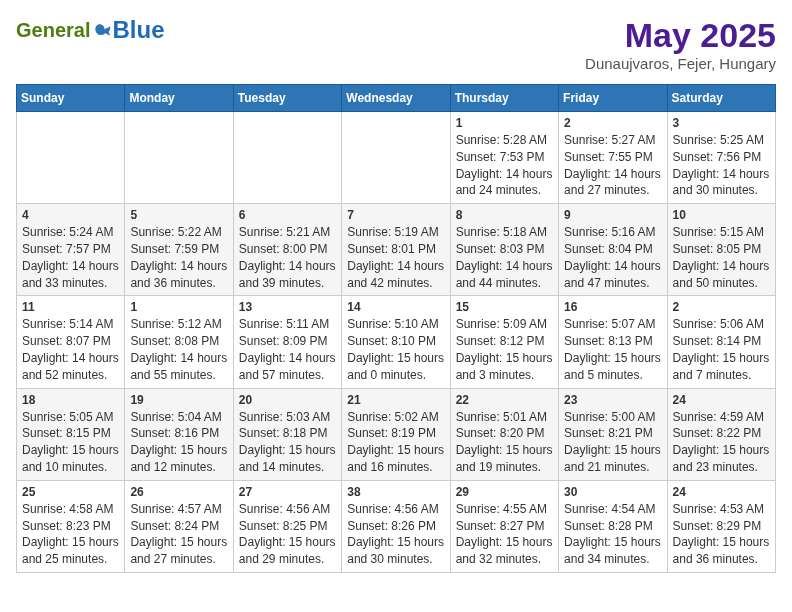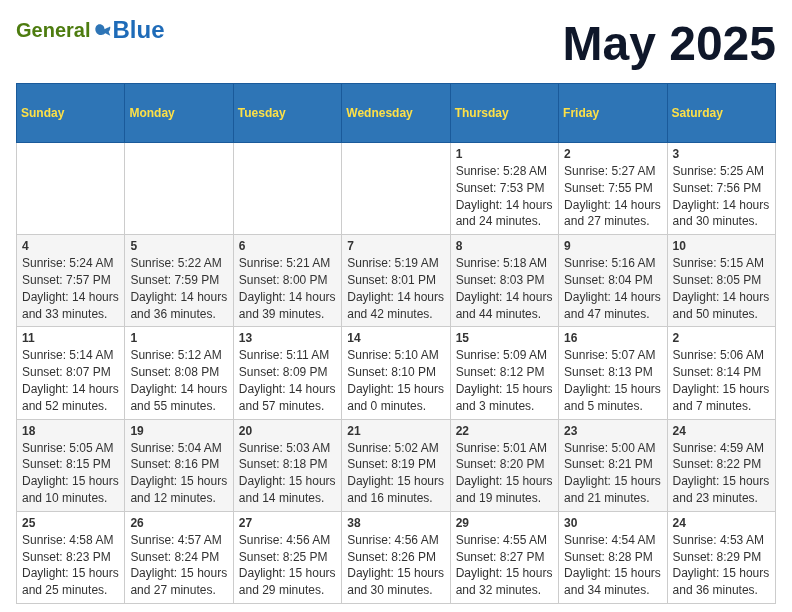--- a/index.html
+++ b/index.html
@@ -37,39 +37,39 @@
     }
     .logo-bird {
       width: 20px;
       height: 20px;
       margin-left: 2px;
     }
     .title-block {
       text-align: right;
     }
     .month-title {
-      font-size: 48px;
-      font-weight: bold;
-      color: #0f172a;
+      font-size: 34px;
+      font-weight: bold;
+      color: #4c1d95;
     }
     .subtitle {
       font-size: 15px;
       color: #555;
     }
     .calendar {
       width: 100%;
       border-collapse: collapse;
       border: 1px solid #ccc;
     }
     .calendar th {
       background-color: #2e75b6;
-      color: #fde047;
+      color: #ffffff;
       font-size: 12px;
       font-weight: bold;
-      padding: 22px 4px;
+      padding: 6px 4px;
       text-align: left;
       border: 1px solid #1a5a9a;
     }
     .calendar td {
       vertical-align: top;
       padding: 4px 5px;
       border: 1px solid #ccc;
       font-size: 10.5px;
       color: #333;
       background: #fff;
@@ -102,20 +102,21 @@
     <div class="logo-text">
       <span class="logo-general">General</span>
       <svg class="logo-bird" viewBox="0 0 24 24">
         <path d="M22 8s-4 1-7 3c0-3-2-6-6-6C6 5 4 8 4 11c0 4 3 7 7 7 2 0 4-1 5-2l6 3-2-5c1-1 2-3 2-6z" fill="#2e75b6"></path>
       </svg>
       <span class="logo-blue">Blue</span>
     </div>
   </div>
   <div class="title-block">
     <div class="month-title">May 2025</div>
+    <div class="subtitle">Dunaujvaros, Fejer, Hungary</div>
   </div>
 </div>
 
 <table class="calendar">
   <thead>
     <tr>
     <th>Sunday</th>
         <th>Monday</th>
         <th>Tuesday</th>
         <th>Wednesday</th>

